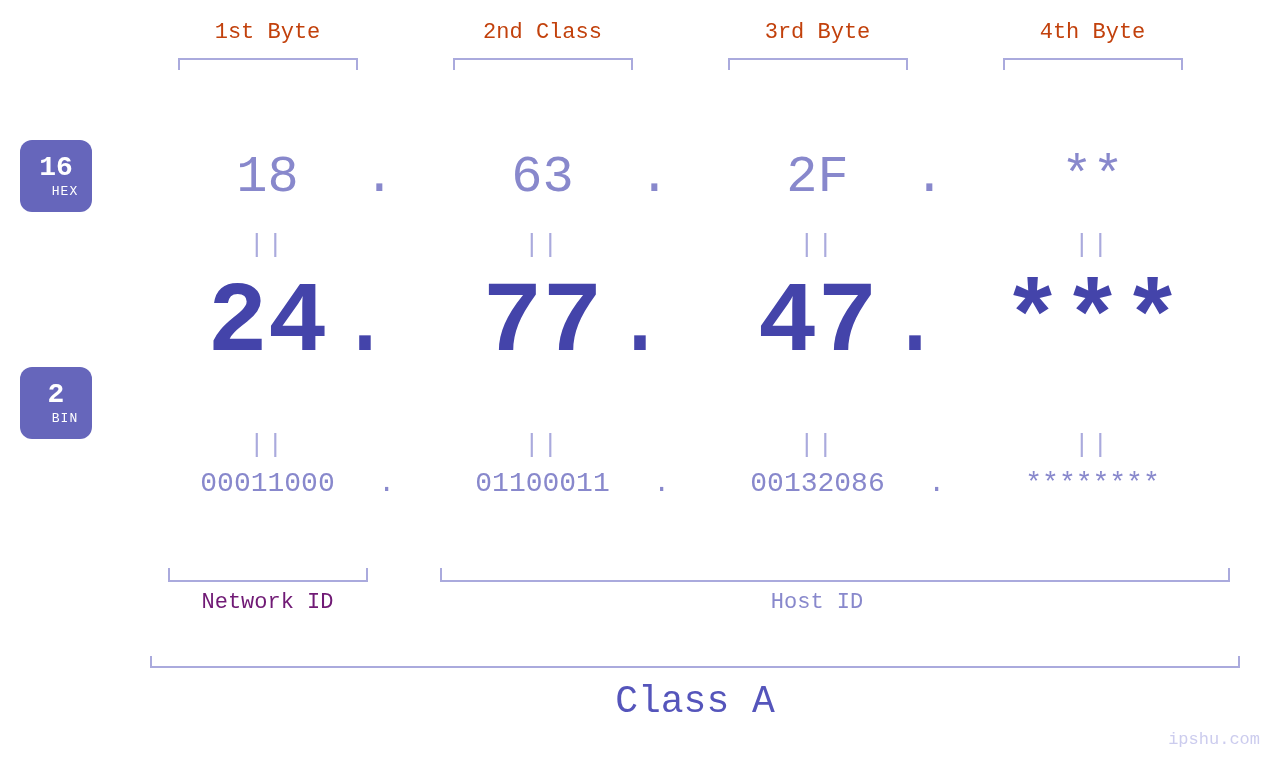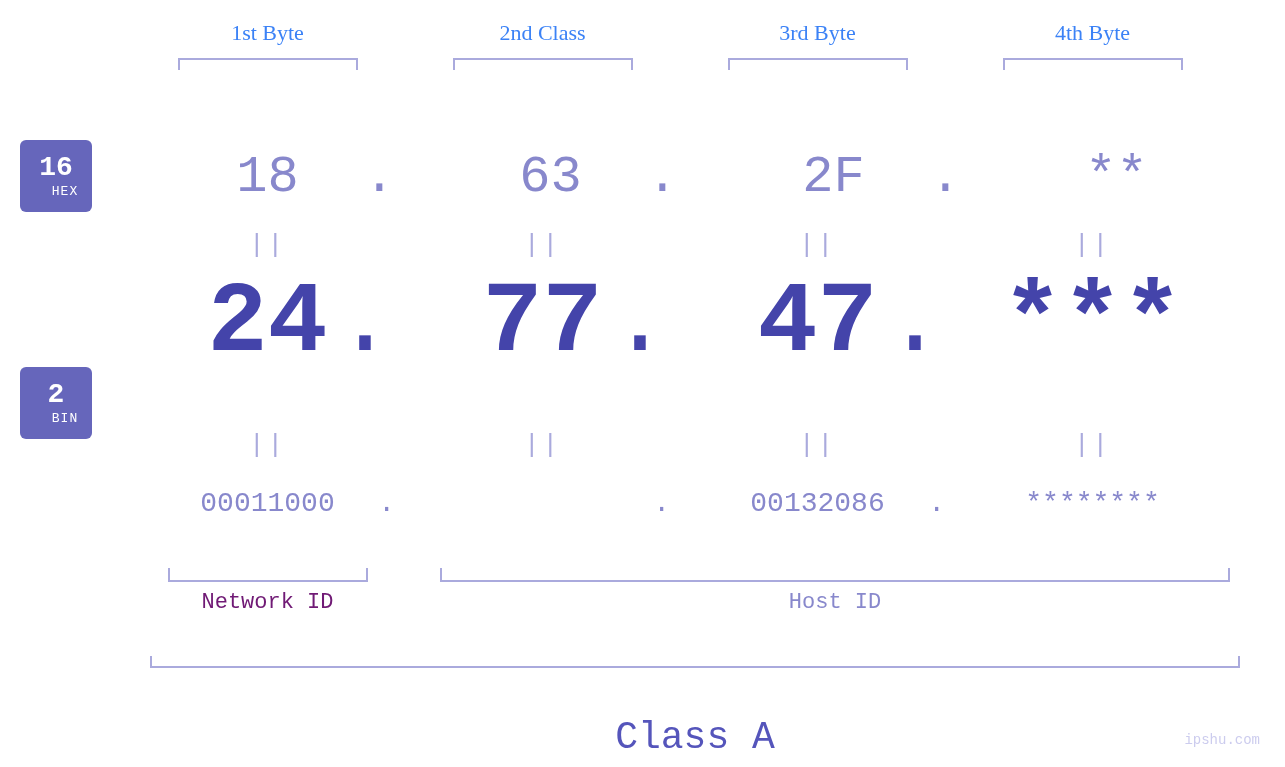--- a/index.html
+++ b/index.html
@@ -29,23 +29,23 @@
       position: absolute;
       top: 20px;
       left: 130px;
       right: 20px;
       display: grid;
       grid-template-columns: 275px 275px 275px 275px;
     }
 
     .byte-header {
       text-align: center;
-      color: #3b82f6;
+      color: #c2410c;
       font-size: 22px;
-      font-family: Liberation Serif, serif;
+      font-family: Liberation Mono, monospace;
       font-weight: 400;
       padding-bottom: 8px;
     }
 
     
     .top-brackets {
       position: absolute;
       top: 58px;
       left: 130px;
       right: 20px;
@@ -76,21 +76,21 @@
       left: 20px;
       display: flex;
       flex-direction: column;
       gap: 155px;
     }
 
     .base-badge {
       width: 72px;
       height: 72px;
       background-color: #6666bb;
-      border-radius: 6px;
+      border-radius: 12px;
       display: flex;
       flex-direction: column;
       align-items: center;
       justify-content: center;
       color: white;
     }
 
     .base-number {
       font-size: 28px;
       font-weight: bold;
@@ -171,21 +171,20 @@
     }
 
     
     .bin-row {
       position: absolute;
       left: 130px;
       right: 20px;
       display: grid;
       grid-template-columns: 275px 275px 275px 275px;
       align-items: center;
-      margin-top: 20px;
     }
 
     .bin-value {
       color: #8888cc;
       font-size: 28px;
       font-family: 'Courier New', Courier, monospace;
       text-align: center;
     }
   </style>
 </head>
@@ -219,21 +218,21 @@
     <div class="base-badge">
       <span class="base-number">16</span>
       <span class="base-name">HEX</span>
     </div>
     <div class="base-badge">
       <span class="base-number">2</span>
       <span class="base-name">BIN</span>
     </div>
   </div>
 
-  <div class="hex-row" style="top:148px;gap:8px;">
+  <div class="hex-row" style="top:148px;">
     <div class="hex-cell">
       <span class="hex-value">18</span>
       <span style="color:#8888cc;font-size:52px;font-family:'Courier New',monospace;position:absolute;right:10px;">.</span>
     </div>
     <div class="hex-cell">
       <span class="hex-value">63</span>
       <span style="color:#8888cc;font-size:52px;font-family:'Courier New',monospace;position:absolute;right:10px;">.</span>
     </div>
     <div class="hex-cell">
       <span class="hex-value">2F</span>
@@ -275,20 +274,21 @@
     <div class="equals-cell">||</div>
     <div class="equals-cell">||</div>
   </div>
 
   <div class="bin-row" style="top:468px;">
     <div class="hex-cell">
       <span class="bin-value">00011000</span>
       <span style="color:#8888cc;font-size:28px;font-family:'Courier New',monospace;position:absolute;right:10px;">.</span>
     </div>
     <div class="hex-cell">
+      <span class="bin-value">01100011</span>
       <span style="color:#8888cc;font-size:28px;font-family:'Courier New',monospace;position:absolute;right:10px;">.</span>
     </div>
     <div class="hex-cell">
       <span class="bin-value">00132086</span>
       <span style="color:#8888cc;font-size:28px;font-family:'Courier New',monospace;position:absolute;right:10px;">.</span>
     </div>
     <div class="hex-cell">
       <span class="bin-value">********</span>
     </div>
   </div>
@@ -298,29 +298,29 @@
   </div>
 
   <div style="position:absolute;top:568px;left:405px;width:860px;display:flex;justify-content:center;">
     <span style="display:block;width:790px;height:14px;border-bottom:2px solid #aaaadd;border-left:2px solid #aaaadd;border-right:2px solid #aaaadd;"></span>
   </div>
 
   <div style="position:absolute;top:590px;left:130px;width:275px;text-align:center;">
     <span style="color:#701a75;font-size:22px;font-family:'Courier New',monospace;">Network ID</span>
   </div>
 
-  <div style="position:absolute;top:590px;left:405px;width:860px;text-align:center;">
+  <div style="position:absolute;top:590px;left:387px;width:860px;text-align:center;">
     <span style="color:#8888cc;font-size:22px;font-family:'Courier New',monospace;">Host ID</span>
   </div>
 
   <div style="position:absolute;top:656px;left:130px;width:1130px;display:flex;justify-content:center;">
     <span style="display:block;width:1090px;height:12px;border-bottom:2px solid #aaaadd;border-left:2px solid #aaaadd;border-right:2px solid #aaaadd;"></span>
   </div>
 
-  <div style="position:absolute;top:680px;left:130px;width:1130px;text-align:center;margin-top:36px;">
+  <div style="position:absolute;top:680px;left:130px;width:1130px;text-align:center;">
     <span style="color:#5555bb;font-size:38px;font-family:'Courier New',monospace;font-weight:400;">Class A</span>
   </div>
 
   <div style="position:absolute;bottom:18px;right:25px;">
-    <span style="color:#ccccee;font-size:14px;font-family:'Courier New',monospace;">ipshu.com</span>
+    <span style="color:#ccccee;font-size:17px;font-family:'Courier New',monospace;">ipshu.com</span>
   </div>
 
 </div>
 
 </body></html>

